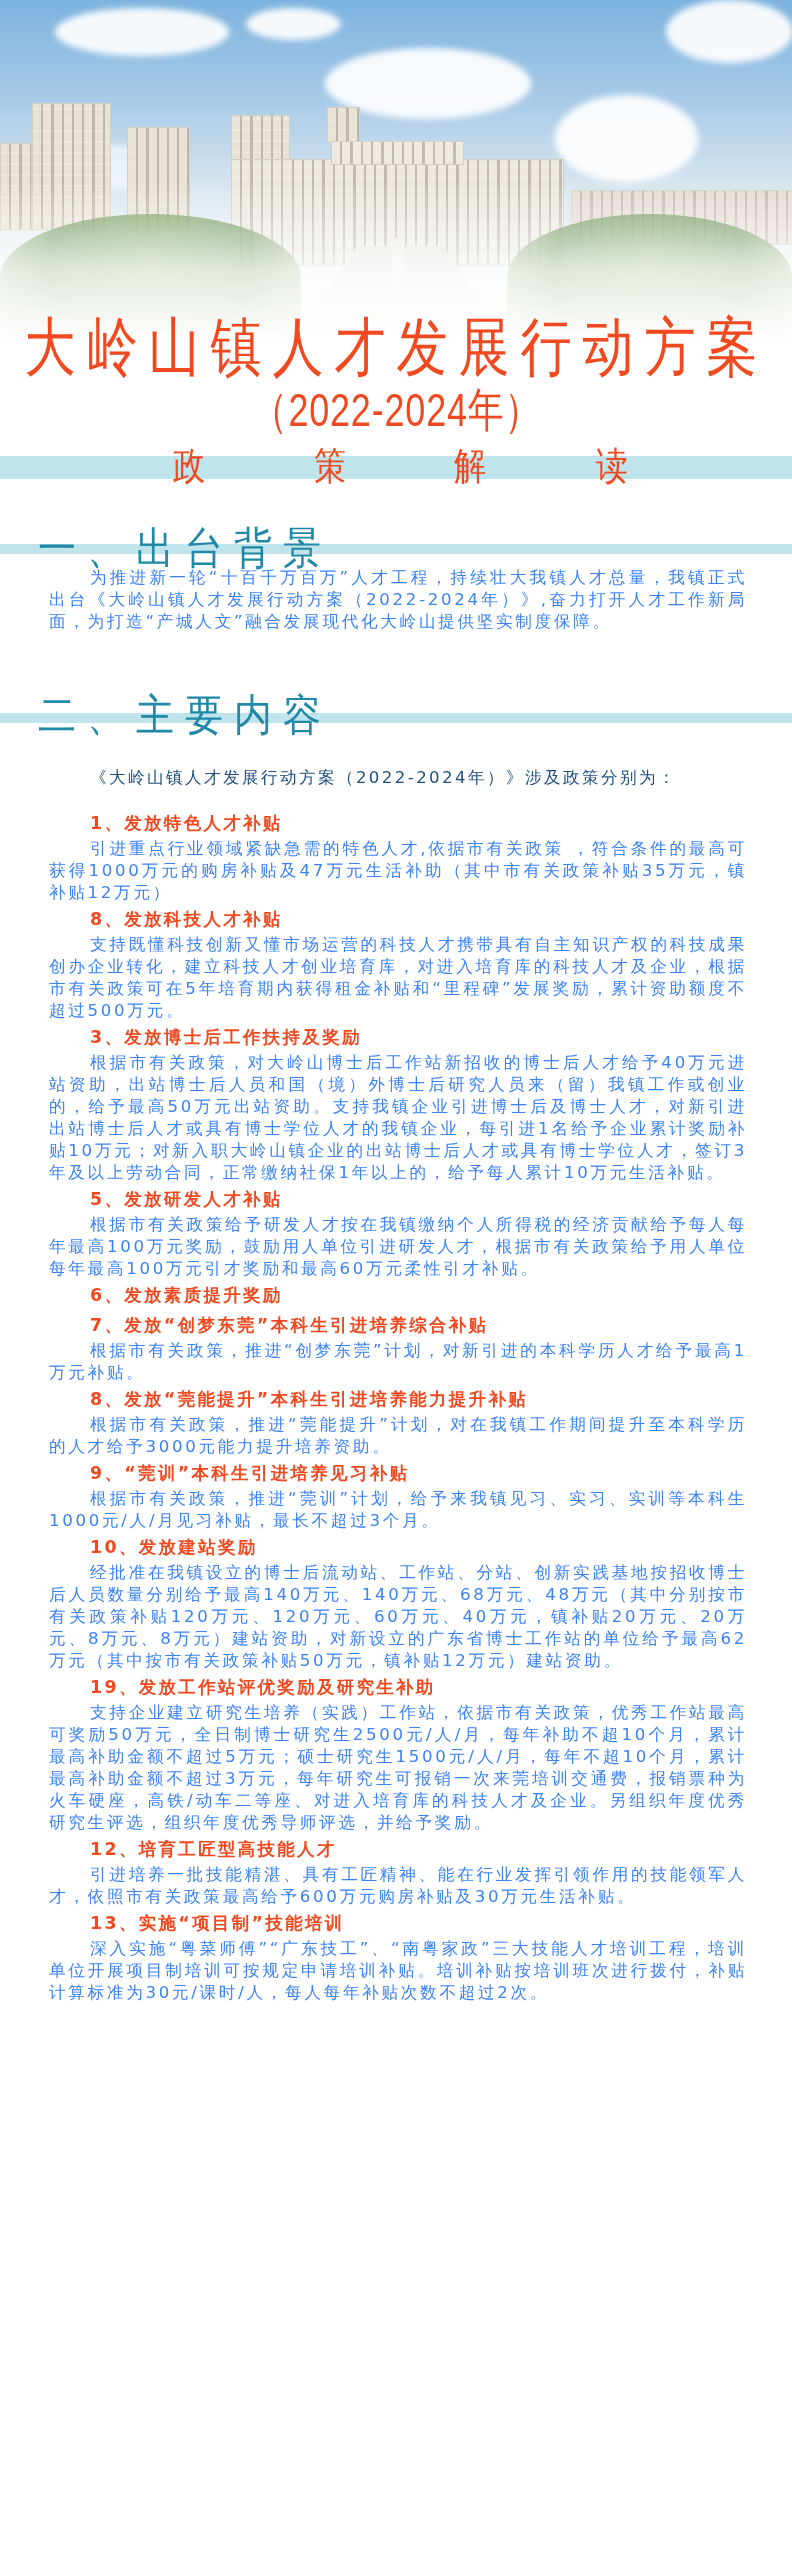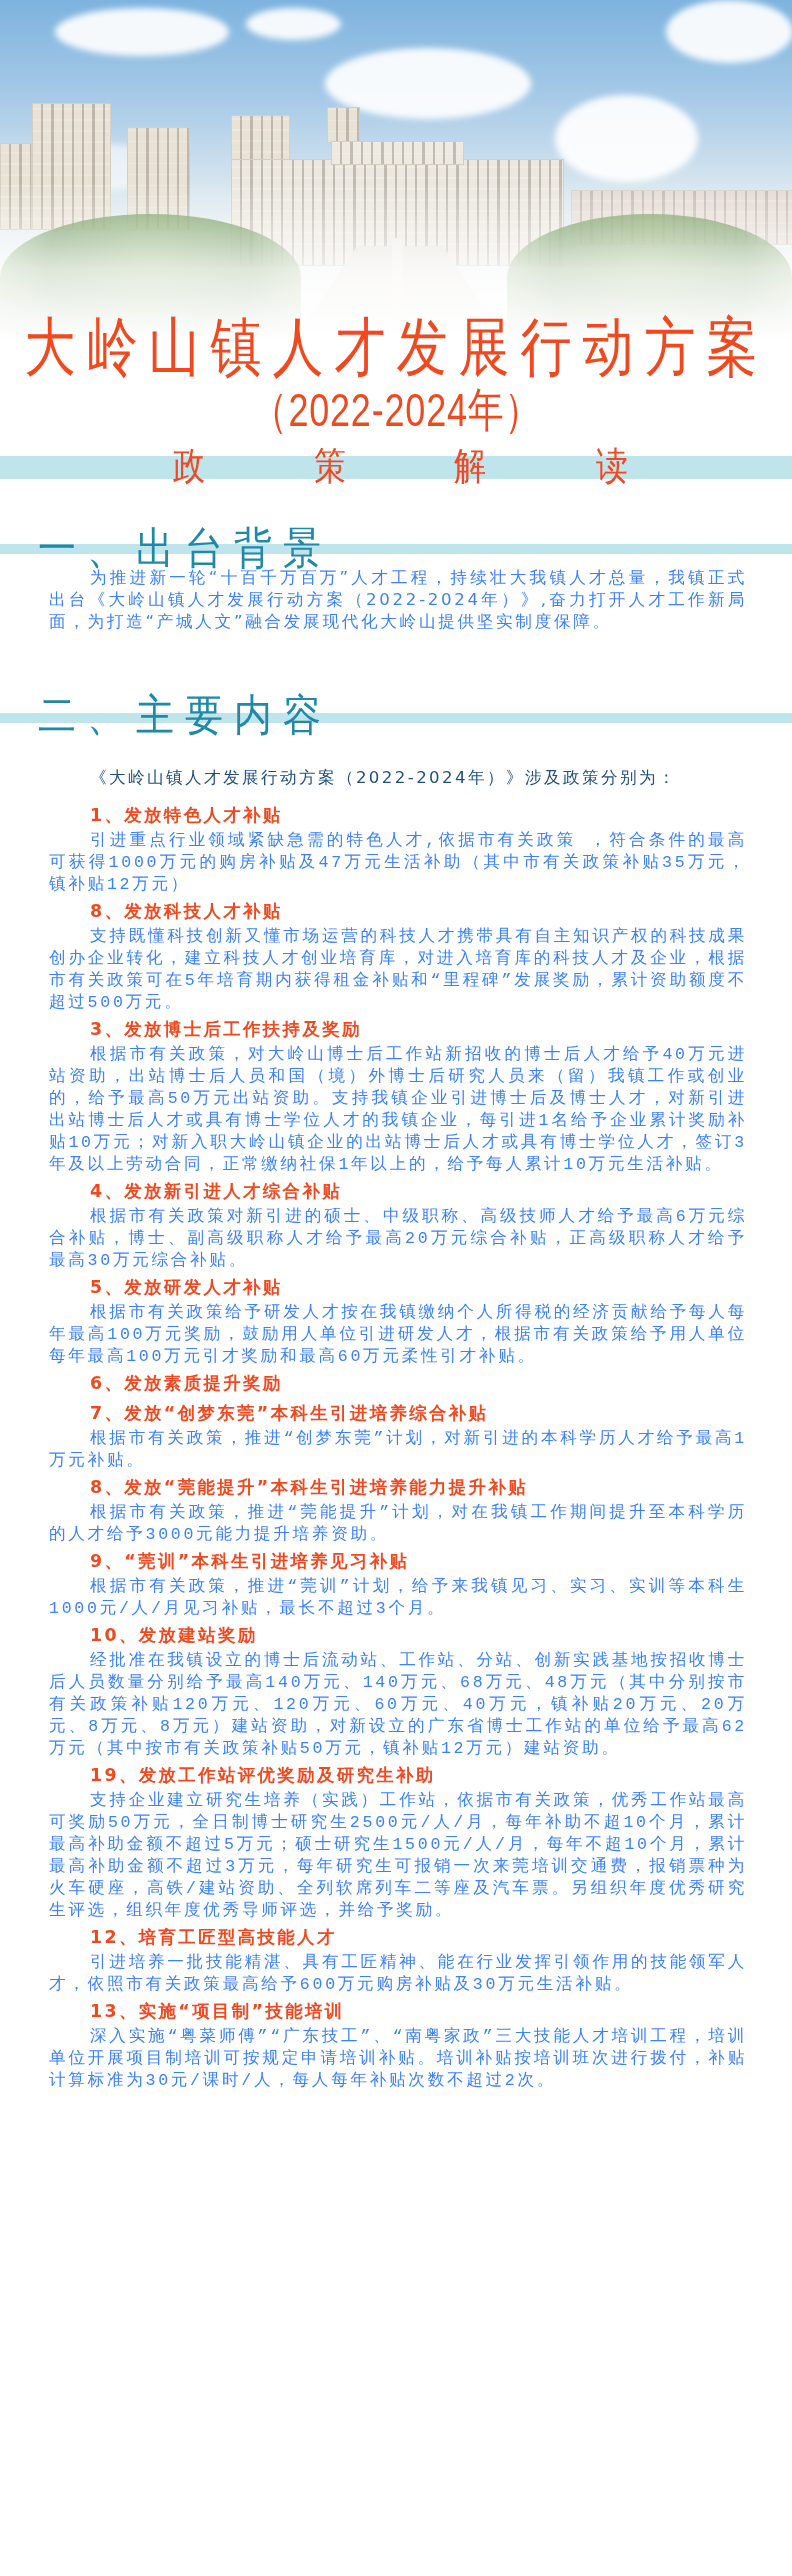--- a/index.html
+++ b/index.html
@@ -52,22 +52,22 @@
   .para {
     color: #3b82f6; font-size: 16.6px; line-height: 22px; letter-spacing: 2.7px; text-indent: 41px;
     font-family: "DejaVu Sans", sans-serif; text-align: justify;
   }
   .heading {
     color: #f1491f; font-size: 17.4px; line-height: 30px; letter-spacing: 2.4px; padding-left: 41px;
     font-family: "DejaVu Sans", sans-serif;
   }
   .bg-para { top: 567px; }
   .main-content { top: 761px; }
-  .intro { color: #1f4f7d; font-size: 16.6px; line-height: 33px; letter-spacing: 2.4px; padding-left: 41px; margin-bottom: 6px; }
-  .item .para { margin-bottom: 0; font-family: Liberation Mono, monospace; }
+  .intro { color: #1f4f7d; font-size: 16.6px; line-height: 33px; letter-spacing: 2.4px; padding-left: 41px; margin-bottom: 14px; }
+  .item .para { margin-bottom: 0; }
 </style>
 </head>
 <body>
 
 <div class="hero">
   <div class="cloud" style="left:55px;top:8px;width:174px;height:48px;"></div>
   <div class="cloud" style="left:246px;top:8px;width:95px;height:32px;"></div>
   <div class="cloud" style="left:325px;top:48px;width:206px;height:71px;"></div>
   <div class="cloud" style="left:555px;top:95px;width:143px;height:87px;"></div>
   <div class="cloud" style="left:666px;top:0px;width:127px;height:63px;"></div>
@@ -118,24 +118,20 @@
   </div>
   <div class="item">
     <h3 class="heading">8、发放科技人才补贴</h3>
     <p class="para">支持既懂科技创新又懂市场运营的科技人才携带具有自主知识产权的科技成果创办企业转化，建立科技人才创业培育库，对进入培育库的科技人才及企业，根据市有关政策可在5年培育期内获得租金补贴和“里程碑”发展奖励，累计资助额度不超过500万元。</p>
   </div>
   <div class="item">
     <h3 class="heading">3、发放博士后工作扶持及奖励</h3>
     <p class="para">根据市有关政策，对大岭山博士后工作站新招收的博士后人才给予40万元进站资助，出站博士后人员和国（境）外博士后研究人员来（留）我镇工作或创业的，给予最高50万元出站资助。支持我镇企业引进博士后及博士人才，对新引进出站博士后人才或具有博士学位人才的我镇企业，每引进1名给予企业累计奖励补贴10万元；对新入职大岭山镇企业的出站博士后人才或具有博士学位人才，签订3年及以上劳动合同，正常缴纳社保1年以上的，给予每人累计10万元生活补贴。</p>
   </div>
   <div class="item">
-    <h3 class="heading">4、发放新引进人才综合补贴</h3>
-    <p class="para">根据市有关政策对新引进的硕士、中级职称、高级技师人才给予最高6万元综合补贴，博士、副高级职称人才给予最高20万元综合补贴，正高级职称人才给予最高30万元综合补贴。</p>
-  </div>
-  <div class="item">
     <h3 class="heading">5、发放研发人才补贴</h3>
     <p class="para">根据市有关政策给予研发人才按在我镇缴纳个人所得税的经济贡献给予每人每年最高100万元奖励，鼓励用人单位引进研发人才，根据市有关政策给予用人单位每年最高100万元引才奖励和最高60万元柔性引才补贴。</p>
   </div>
   <div class="item">
     <h3 class="heading">6、发放素质提升奖励</h3>
   </div>
   <div class="item">
     <h3 class="heading">7、发放“创梦东莞”本科生引进培养综合补贴</h3>
     <p class="para">根据市有关政策，推进“创梦东莞”计划，对新引进的本科学历人才给予最高1万元补贴。</p>
   </div>
@@ -146,21 +142,21 @@
   <div class="item">
     <h3 class="heading">9、“莞训”本科生引进培养见习补贴</h3>
     <p class="para">根据市有关政策，推进“莞训”计划，给予来我镇见习、实习、实训等本科生1000元/人/月见习补贴，最长不超过3个月。</p>
   </div>
   <div class="item">
     <h3 class="heading">10、发放建站奖励</h3>
     <p class="para">经批准在我镇设立的博士后流动站、工作站、分站、创新实践基地按招收博士后人员数量分别给予最高140万元、140万元、68万元、48万元（其中分别按市有关政策补贴120万元、120万元、60万元、40万元，镇补贴20万元、20万元、8万元、8万元）建站资助，对新设立的广东省博士工作站的单位给予最高62万元（其中按市有关政策补贴50万元，镇补贴12万元）建站资助。</p>
   </div>
   <div class="item">
     <h3 class="heading">19、发放工作站评优奖励及研究生补助</h3>
-    <p class="para">支持企业建立研究生培养（实践）工作站，依据市有关政策，优秀工作站最高可奖励50万元，全日制博士研究生2500元/人/月，每年补助不超10个月，累计最高补助金额不超过5万元；硕士研究生1500元/人/月，每年不超10个月，累计最高补助金额不超过3万元，每年研究生可报销一次来莞培训交通费，报销票种为火车硬座，高铁/建站资助、全列软席列车二等座及汽车票。另组织年度优秀研究生评选，组织年度优秀导师评选，并给予奖励。</p>
+    <p class="para">支持企业建立研究生培养（实践）工作站，依据市有关政策，优秀工作站最高可奖励50万元，全日制博士研究生2500元/人/月，每年补助不超10个月，累计最高补助金额不超过5万元；硕士研究生1500元/人/月，每年不超10个月，累计最高补助金额不超过3万元，每年研究生可报销一次来莞培训交通费，报销票种为火车硬座，高铁/动车二等座、对进入培育库的科技人才及企业。另组织年度优秀研究生评选，组织年度优秀导师评选，并给予奖励。</p>
   </div>
   <div class="item">
     <h3 class="heading">12、培育工匠型高技能人才</h3>
     <p class="para">引进培养一批技能精湛、具有工匠精神、能在行业发挥引领作用的技能领军人才，依照市有关政策最高给予600万元购房补贴及30万元生活补贴。</p>
   </div>
   <div class="item">
     <h3 class="heading">13、实施“项目制”技能培训</h3>
     <p class="para">深入实施“粤菜师傅”“广东技工”、“南粤家政”三大技能人才培训工程，培训单位开展项目制培训可按规定申请培训补贴。培训补贴按培训班次进行拨付，补贴计算标准为30元/课时/人，每人每年补贴次数不超过2次。</p>
   </div>
 

